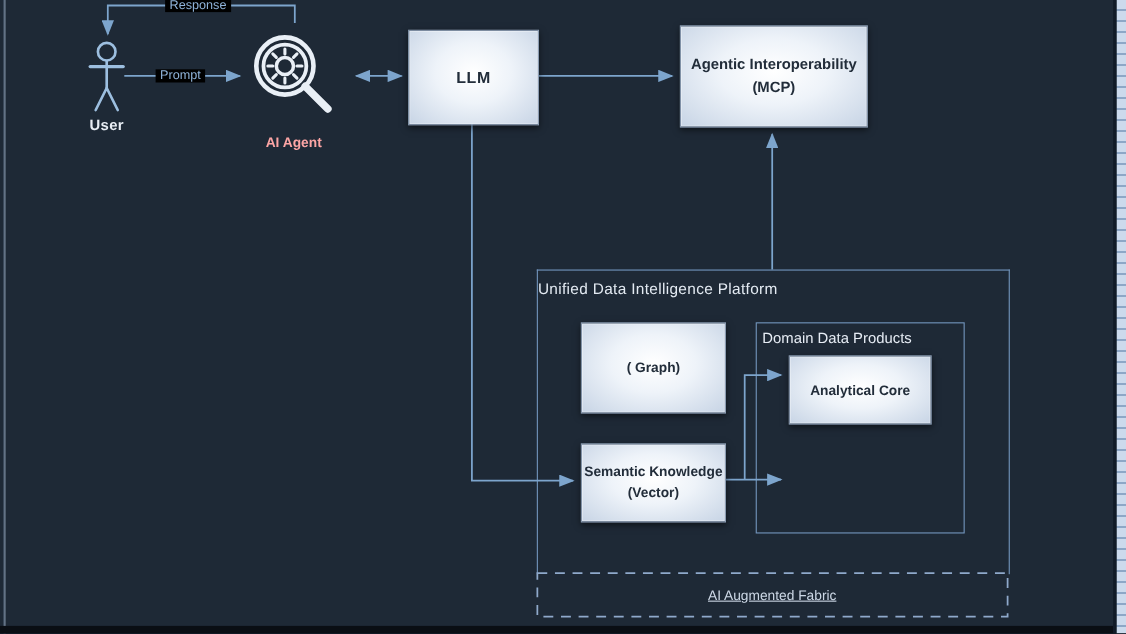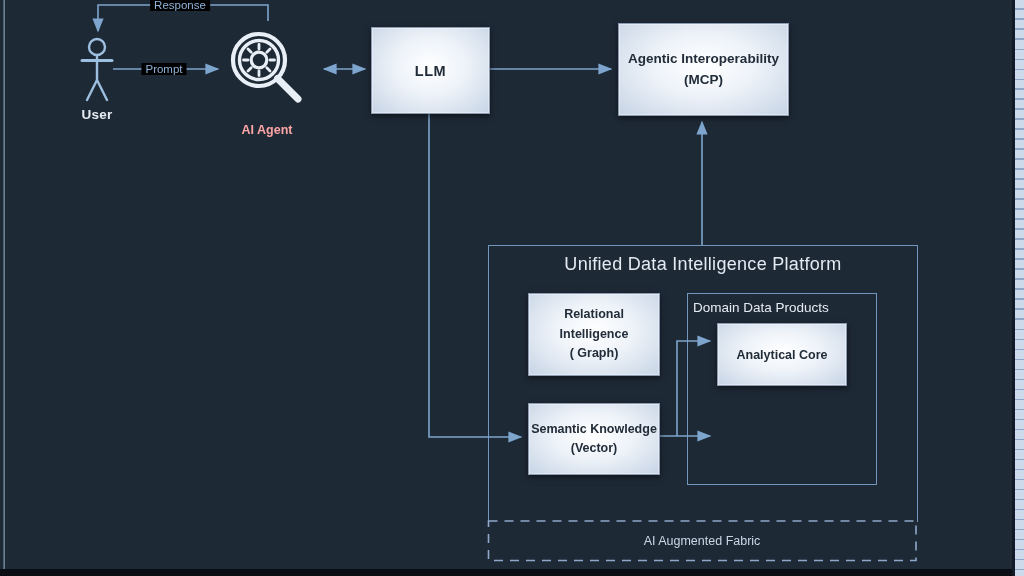--- a/index.html
+++ b/index.html
@@ -12,27 +12,27 @@
   .left-edge{position:absolute;left:3px;top:0;width:2px;height:576px;
     background:linear-gradient(to right,rgba(170,200,235,.25),rgba(205,225,250,.55));}
   .ruler{position:absolute;right:0;top:0;width:9px;height:576px;
     background:repeating-linear-gradient(to bottom,#ccdaec 0px,#ccdaec 8.5px,#8ea7c6 8.5px,#8ea7c6 10px);
     border-left:3px solid #111a26;}
   .bottom-bar{position:absolute;left:0;bottom:0;width:1012px;height:7px;background:#0a0e14;}
 
   
   .container{position:absolute;border:1px solid #7396be;z-index:1;}
   .platform{left:488px;top:245px;width:428px;height:276px;border-bottom:none;}
-  .platform-title{position:absolute;left:0;top:8px;width:100%;text-align:center;
-    font-size:18px;font-weight:500;color:#e3eaf2;letter-spacing:.3px;}
+  .platform-title{position:absolute;left:0;top:8px;width:100%;text-align:left;
+    font-size:14px;font-weight:500;color:#e3eaf2;letter-spacing:.3px;}
   .domain{left:687px;top:293px;width:188px;height:190px;}
   .domain-title{position:absolute;left:5px;top:6px;font-size:13.5px;color:#e6ecf4;}
   .fabric-label{position:absolute;left:488px;top:521px;width:428px;height:40px;
     display:flex;align-items:center;justify-content:center;
-    font-size:12.5px;color:#ccd7e5;z-index:4;}
+    font-size:12.5px;color:#ccd7e5;z-index:4;text-decoration:underline;}
 
   
   .node{position:absolute;z-index:3;
     background:radial-gradient(ellipse at 50% 45%,#ffffff 0%,#eef3f9 42%,#c7d4e5 100%);
     border:1px solid #8b9cb2;
     box-shadow:0 2px 6px rgba(0,0,0,.55),inset 0 0 0 1px rgba(255,255,255,.35);
     display:flex;flex-direction:column;align-items:center;justify-content:center;
     color:#222d3a;font-weight:bold;text-align:center;}
   .node .l2{font-weight:bold;}
   .llm{left:371px;top:27px;width:117px;height:85px;font-size:14.5px;letter-spacing:.6px;}
@@ -111,21 +111,20 @@
   <div class="node llm">
     <span>LLM</span>
   </div>
 
   <div class="node mcp">
     <span>Agentic Interoperability</span>
     <span class="l2">(MCP)</span>
   </div>
 
   <div class="node relational">
-    <span>Relational Intelligence</span>
     <span class="l2">( Graph)</span>
   </div>
 
   <div class="node semantic">
     <span>Semantic Knowledge</span>
     <span class="l2">(Vector)</span>
   </div>
 
   <div class="node analytical">
     <span>Analytical Core</span>

